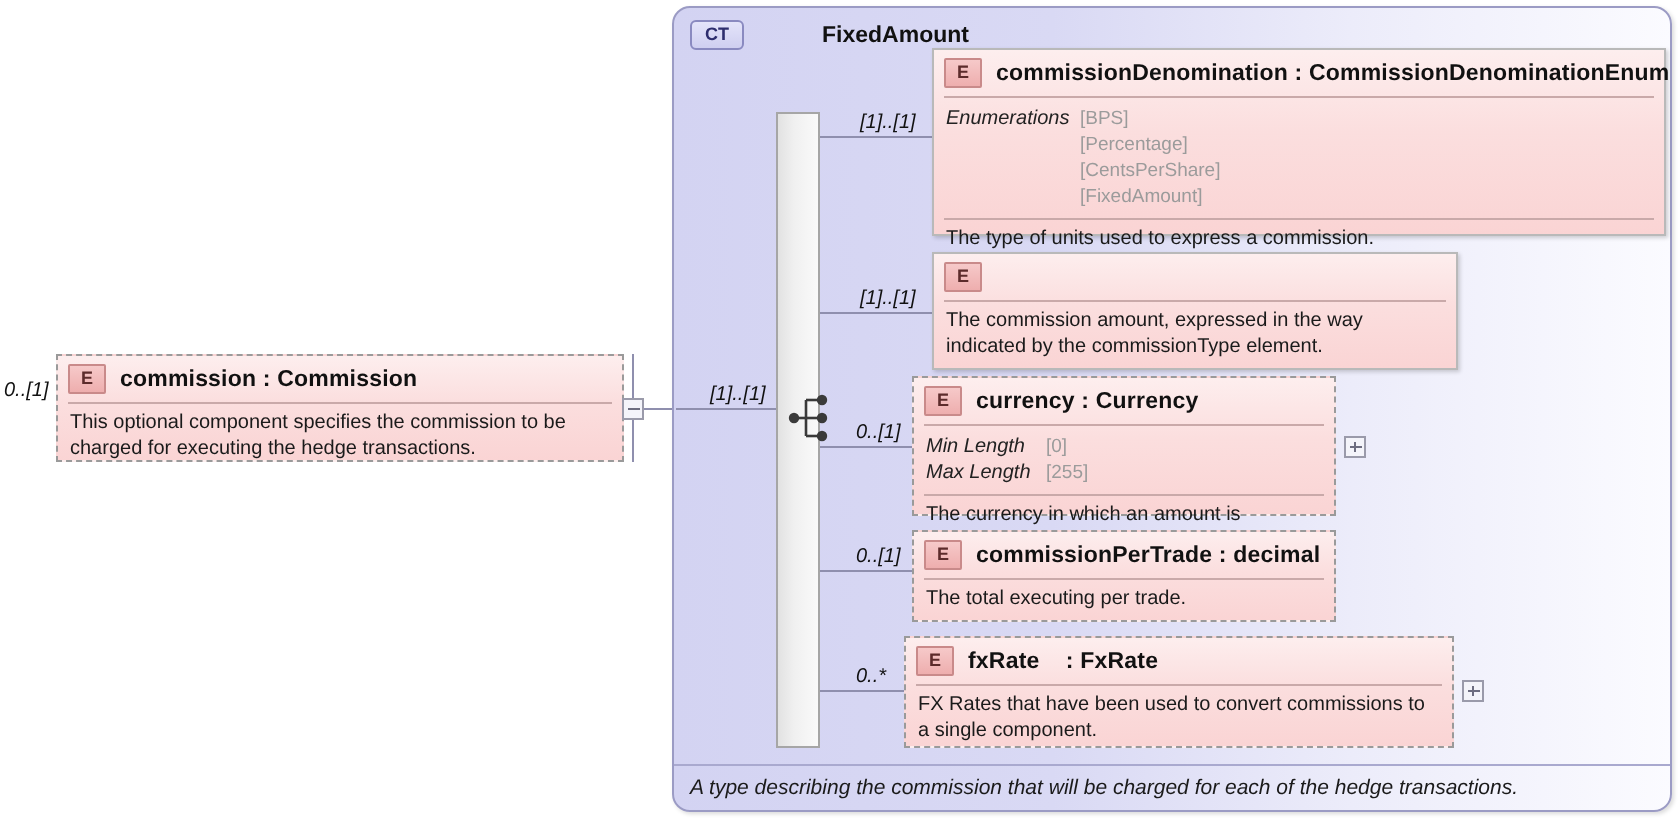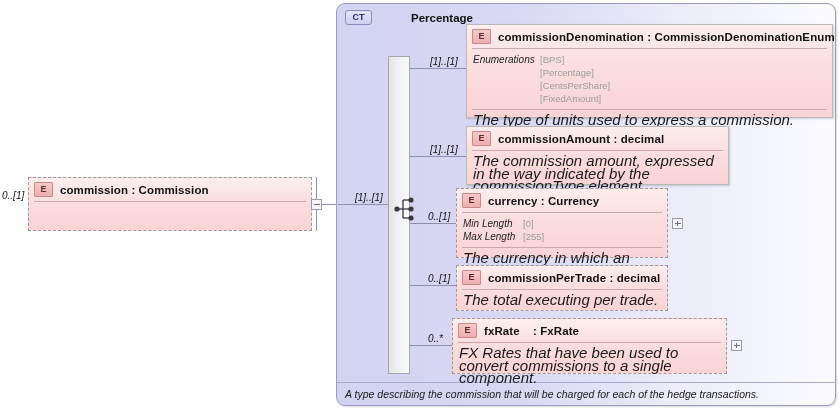--- a/index.html
+++ b/index.html
@@ -57,22 +57,21 @@
   }
   .facets{
     display:flex;
     padding:4px 6px 4px 6px;
     font-size:10px;
   }
   .facet-rows{font-style:italic;color:#222;white-space:pre;font-size:10px;line-height:13px;}
   .facet-rows2{color:#9b9b9b;white-space:pre;font-size:9.5px;line-height:13px;}
   .doc{
     padding:4px 6px 5px 6px;
-    font-style:italic;
-    font-size:15px;
+    font-size:10px;
     color:#1a1a1a;
     line-height:12.5px;
   }
 
   
   .ctbox{
     position:absolute;
     left:336px;top:3px;width:500px;height:403px;
     box-sizing:border-box;
     border:1px solid #9b9bc4;
@@ -155,31 +154,32 @@
 <div class="canvas">
 
   <div class="card" style="left:2px;top:190px;">0..[1]</div>
 
   <div class="ebox dashed" id="commission-box">
     <div class="hdr">
       <span class="badge">E</span>
       <span class="ename">commission : Commission</span>
     </div>
     <div class="sep"></div>
+    <div class="doc">This optional component specifies the commission to be charged for executing the hedge transactions.</div>
   </div>
 
   <div class="vline" style="left:316px;top:177px;height:22px;"></div>
   <div class="vline" style="left:316px;top:210px;height:21px;"></div>
   <div class="pmbtn" style="left:311px;top:199px;"></div>
   <div class="hline" style="left:322px;top:204px;width:16px;"></div>
 
   <div class="ctbox">
     <div class="ct-title">
       <span class="ct-badge">CT</span>
-      <span class="ct-name">Percentage</span>
+      <span class="ct-name">FixedAmount</span>
     </div>
     <div class="ct-footer">A type describing the commission that will be charged for each of the hedge transactions.</div>
   </div>
 
   <div class="seqbar"></div>
 
   <div class="hline" style="left:338px;top:204px;width:50px;"></div>
   <div class="card" style="left:355px;top:192px;">[1]..[1]</div>
 
   <svg width="24" height="26" viewBox="0 0 24 26" style="position:absolute;left:394px;top:196px;">
@@ -213,21 +213,20 @@
     <div class="sep"></div>
     <div class="doc">The type of units used to express a commission.</div>
   </div>
 
   <div class="hline" style="left:410px;top:156px;width:56px;"></div>
   <div class="card" style="left:430px;top:144px;">[1]..[1]</div>
 
   <div class="ebox solid" style="left:466px;top:126px;width:263px;height:59px;">
     <div class="hdr">
       <span class="badge">E</span>
-      <span class="ename">commissionAmount : decimal</span>
     </div>
     <div class="sep"></div>
     <div class="doc">The commission amount, expressed in the way indicated by the commissionType element.</div>
   </div>
 
   <div class="hline" style="left:410px;top:223px;width:46px;"></div>
   <div class="card" style="left:428px;top:211px;">0..[1]</div>
 
   <div class="ebox dashed" style="left:456px;top:188px;width:212px;height:70px;">
     <div class="hdr">

